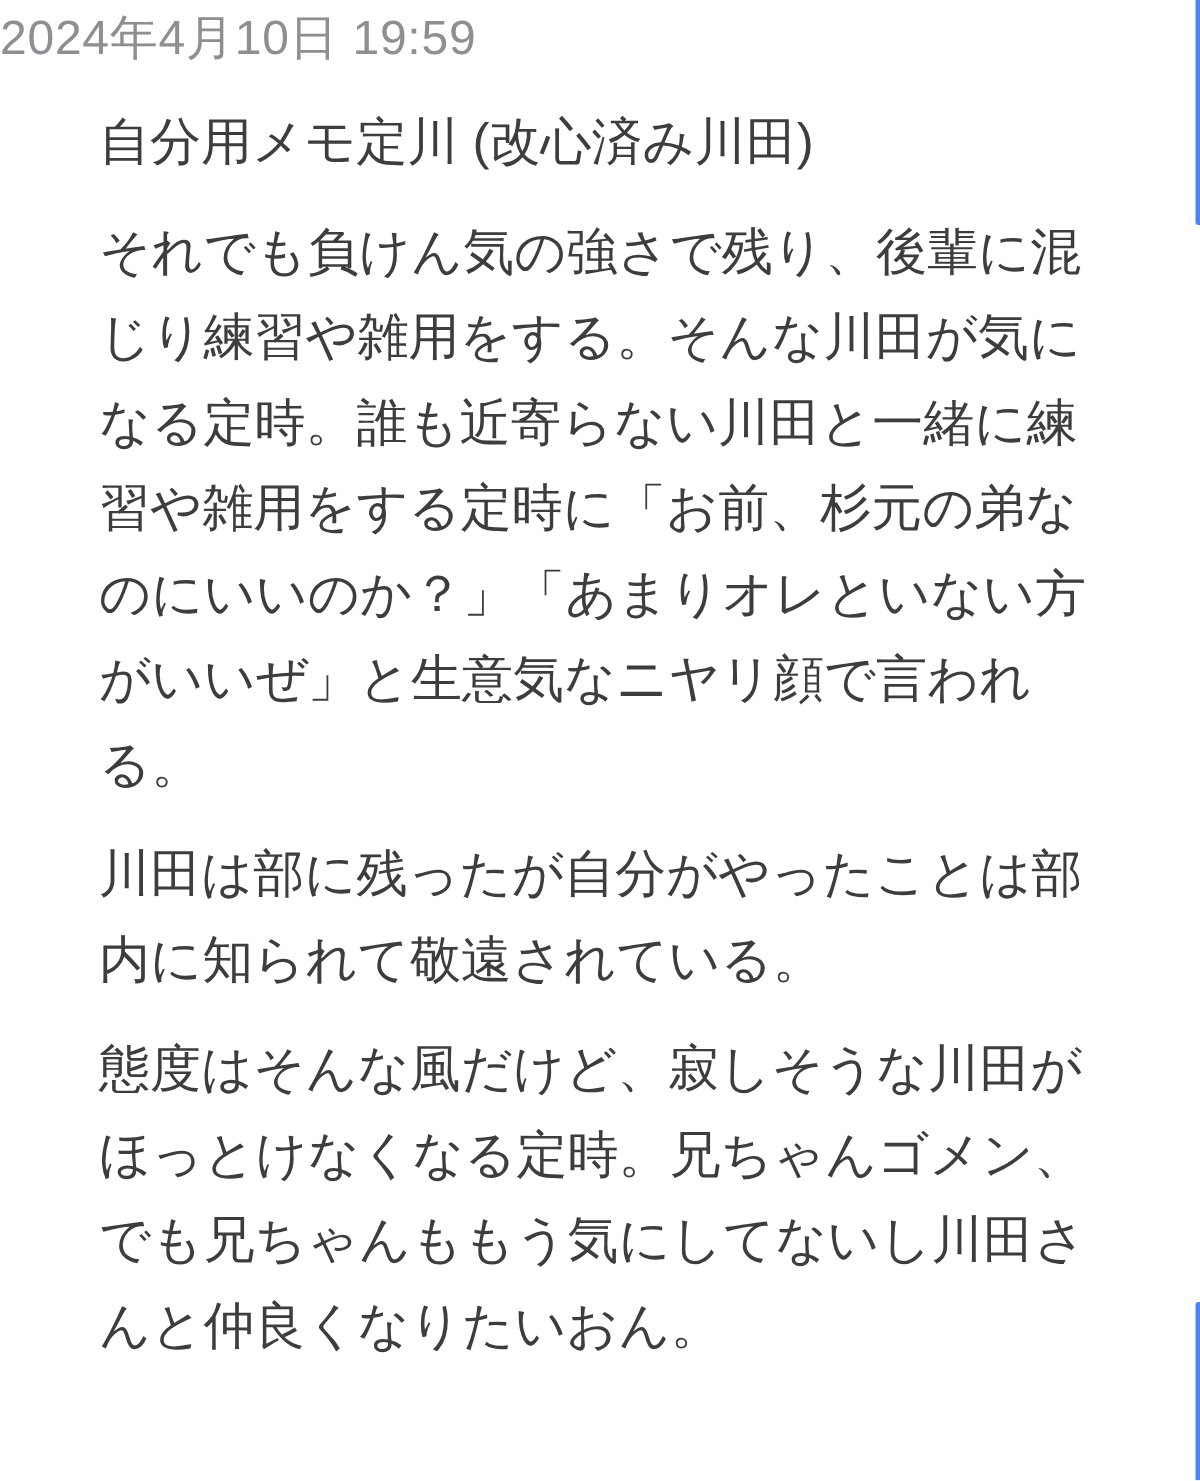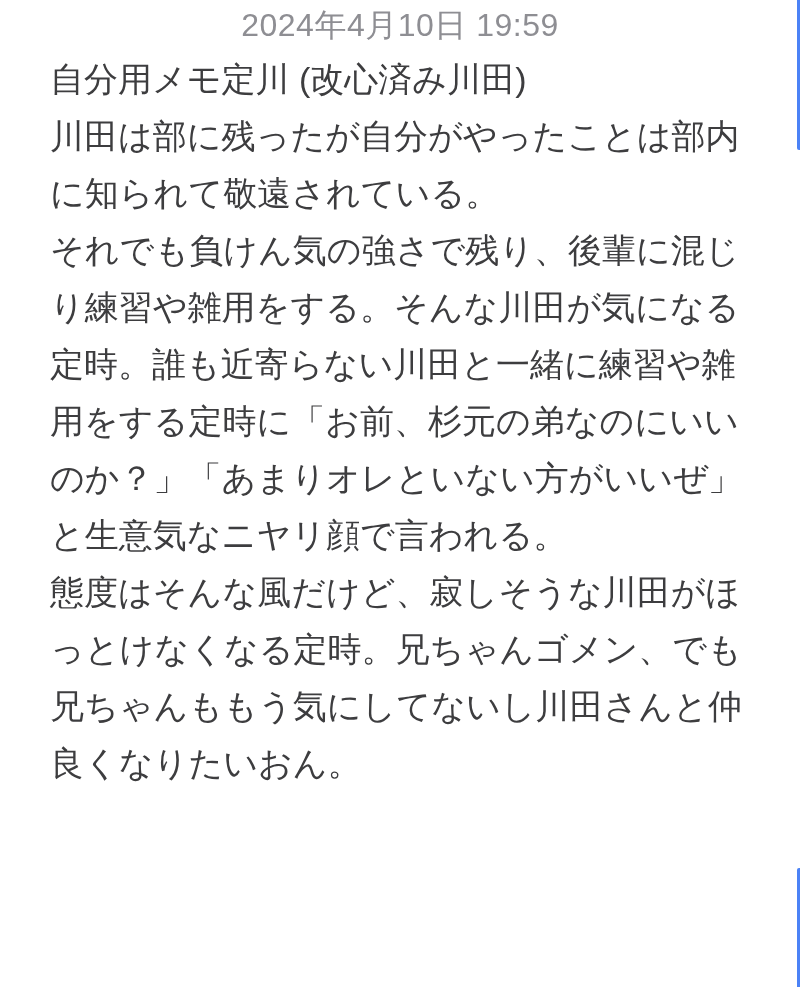--- a/index.html
+++ b/index.html
@@ -13,40 +13,39 @@
     height: 987px;
     background: #ffffff;
     overflow: hidden;
     font-family: "Liberation Sans", sans-serif;
   }
   .timestamp {
     position: absolute;
     top: 6px;
     left: 0;
     width: 800px;
-    text-align: center;
     font-size: 32px;
     line-height: 38px;
     color: #8e8e93;
     letter-spacing: 0.5px;
   }
   .note-editor {
     position: absolute;
     top: 51px;
     left: 50px;
     width: 692px;
     font-size: 34px;
     line-height: 57px;
     color: #3d3d3f;
     letter-spacing: 0px;
     word-break: normal;
     overflow-wrap: break-word;
   }
   .note-editor p, .note-editor .note-title {
-    margin: 0;
+    margin: 16px;
     padding: 0;
   }
   .edge-bar {
     position: absolute;
     right: 0;
     width: 3px;
     background: #4b82f6;
   }
   .edge-bar.top {
     top: 0;
@@ -61,21 +60,21 @@
 </style>
 </head>
 <body>
 
 <div id="note-page">
 
   <div class="timestamp">2024年4月10日 19:59</div>
 
   <div class="note-editor">
     <div class="note-title">自分用メモ定川 (改心済み川田)</div>
+    <p>それでも負けん気の強さで残り、後輩に混じり練習や雑用をする。そんな川田が気になる定時。誰も近寄らない川田と一緒に練習や雑用をする定時に「お前、杉元の弟なのにいいのか？」「あまりオレといない方がいいぜ」と生意気なニヤリ顔で言われる。</p>
     <p>川田は部に残ったが自分がやったことは部内に知られて敬遠されている。</p>
-    <p>それでも負けん気の強さで残り、後輩に混じり練習や雑用をする。そんな川田が気になる定時。誰も近寄らない川田と一緒に練習や雑用をする定時に「お前、杉元の弟なのにいいのか？」「あまりオレといない方がいいぜ」と生意気なニヤリ顔で言われる。</p>
     <p>態度はそんな風だけど、寂しそうな川田がほっとけなくなる定時。兄ちゃんゴメン、でも兄ちゃんももう気にしてないし川田さんと仲良くなりたいおん。</p>
   </div>
 
   <div class="edge-bar top"></div>
   <div class="edge-bar bottom"></div>
 
 </div>
 
 </body></html>

